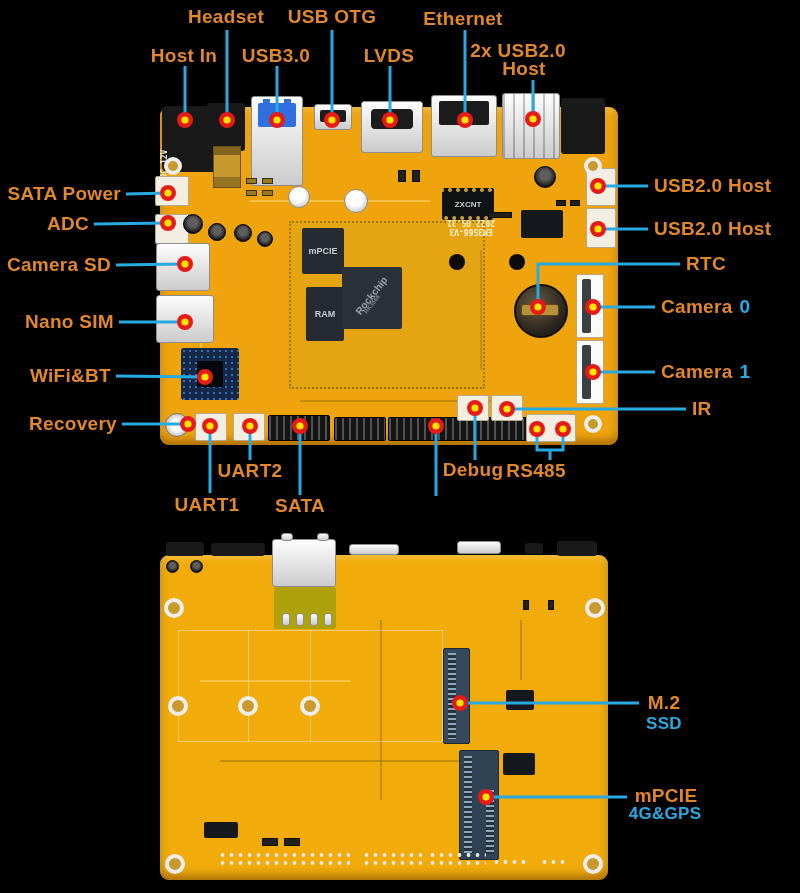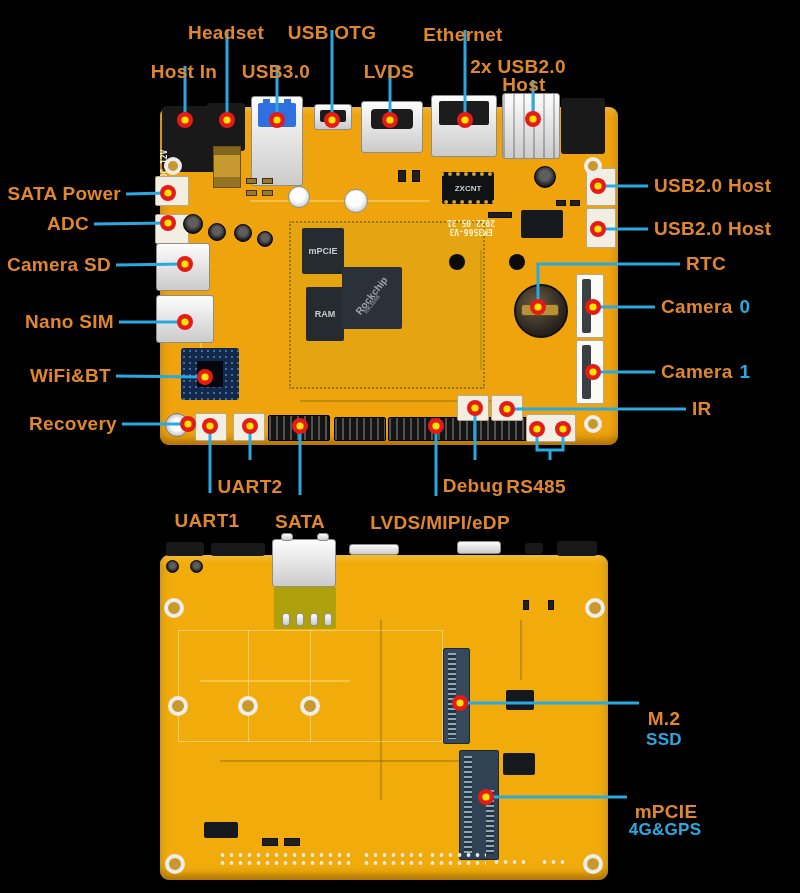--- a/index.html
+++ b/index.html
@@ -4,21 +4,21 @@
 <style>
   html,body{margin:0;padding:0;background:#000;}
   .stage{position:relative;width:800px;height:893px;background:#000;overflow:hidden;
          font-family:"Liberation Sans",sans-serif;}
   .abs{position:absolute;}
   .pcb{position:absolute;border-radius:9px;
        box-shadow:inset 0 -5px 9px rgba(110,62,0,.55), inset 0 3px 6px rgba(255,238,160,.4);}
   .pcb-front{background:#EFA40D;}
   .pcb-back{background:#F1AC0C;}
   .lbl{position:absolute;font-weight:bold;font-size:19px;color:#E0872D;white-space:nowrap;letter-spacing:.3px;}
-  .cc{transform:translate(-50%,-50%);margin-top:16px;}
+  .cc{transform:translate(-50%,-50%);}
   .cr{transform:translate(-100%,-50%);}
   .cl{transform:translate(0,-50%);}
   .blue{color:#29A9E1;}
   .sub{font-size:17px;}
   .idx{margin-left:7px;}
   .silver{position:absolute;background:linear-gradient(180deg,#fdfdfd,#cbcbcb);
           border:1px solid #8d8d8d;border-radius:3px;box-sizing:border-box;}
   .ridged{background:linear-gradient(180deg,#fdfdfd,#cbcbcb),
           repeating-linear-gradient(90deg,rgba(90,90,90,.35) 0 2px,rgba(0,0,0,0) 2px 10px);
           background-blend-mode:multiply;}
@@ -73,21 +73,21 @@
       <span style="transform:rotate(-52deg);font-size:6px;color:#7d8791;">RK3566</span>
   </div>
   <div class="dkhole" style="left:449px;top:254px;width:16px;height:16px;"></div>
   <div class="dkhole" style="left:509px;top:254px;width:16px;height:16px;"></div>
 
   <div class="stext" style="left:438px;top:218px;width:66px;text-align:center;transform:rotate(180deg);">
     <div>EM3566-V3</div>
     <div>2022.05.31</div>
   </div>
 
-  <div class="chip" style="left:442px;top:172px;width:52px;height:32px;background:#101214;font-size:8px;
+  <div class="chip" style="left:442px;top:188px;width:52px;height:32px;background:#101214;font-size:8px;
               border-top:4px dotted #c9a23f;border-bottom:4px dotted #c9a23f;">
       <span>ZXCNT</span>
     </div>
   <div class="chip" style="left:521px;top:210px;width:42px;height:28px;background:#15181c;"></div>
 
   <div class="blk" style="left:162px;top:106px;width:58px;height:66px;border-radius:5px;"></div>
   <div class="stext" style="left:142px;top:152px;width:44px;transform:rotate(-90deg);">DC-12V</div>
   <div class="blk" style="left:207px;top:103px;width:38px;height:48px;"></div>
   <div class="abs" style="left:213px;top:146px;width:26px;height:40px;background:#C79A2F;border:1px solid #6b5010;
               box-shadow:inset 0 8px 0 rgba(0,0,0,.35), inset 0 -10px 0 rgba(0,0,0,.25);"></div>
@@ -320,21 +320,20 @@
   <div class="lbl cr" style="left:121px;top:194px">SATA Power</div>
   <div class="lbl cr" style="left:89px;top:224px">ADC</div>
   <div class="lbl cr" style="left:111px;top:265px">Camera SD</div>
   <div class="lbl cr" style="left:114px;top:322px">Nano SIM</div>
   <div class="lbl cr" style="left:111px;top:376px">WiFi&amp;BT</div>
   <div class="lbl cr" style="left:117px;top:424px">Recovery</div>
 
   <div class="lbl cc" style="left:250px;top:471px">UART2</div>
   <div class="lbl cc" style="left:207px;top:505px">UART1</div>
   <div class="lbl cc" style="left:300px;top:506px">SATA</div>
-  <div class="lbl cc" style="left:440px;top:507px">LVDS/MIPI/eDP</div>
   <div class="lbl cc" style="left:473px;top:470px">Debug</div>
   <div class="lbl cc" style="left:536px;top:471px">RS485</div>
 
   <div class="lbl cl" style="left:654px;top:186px">USB2.0 Host</div>
   <div class="lbl cl" style="left:654px;top:229px">USB2.0 Host</div>
   <div class="lbl cl" style="left:686px;top:264px">RTC</div>
   <div class="lbl cl" style="left:661px;top:307px">
     <span>Camera</span><span class="blue idx">0</span>
   </div>
   <div class="lbl cl" style="left:661px;top:372px">

